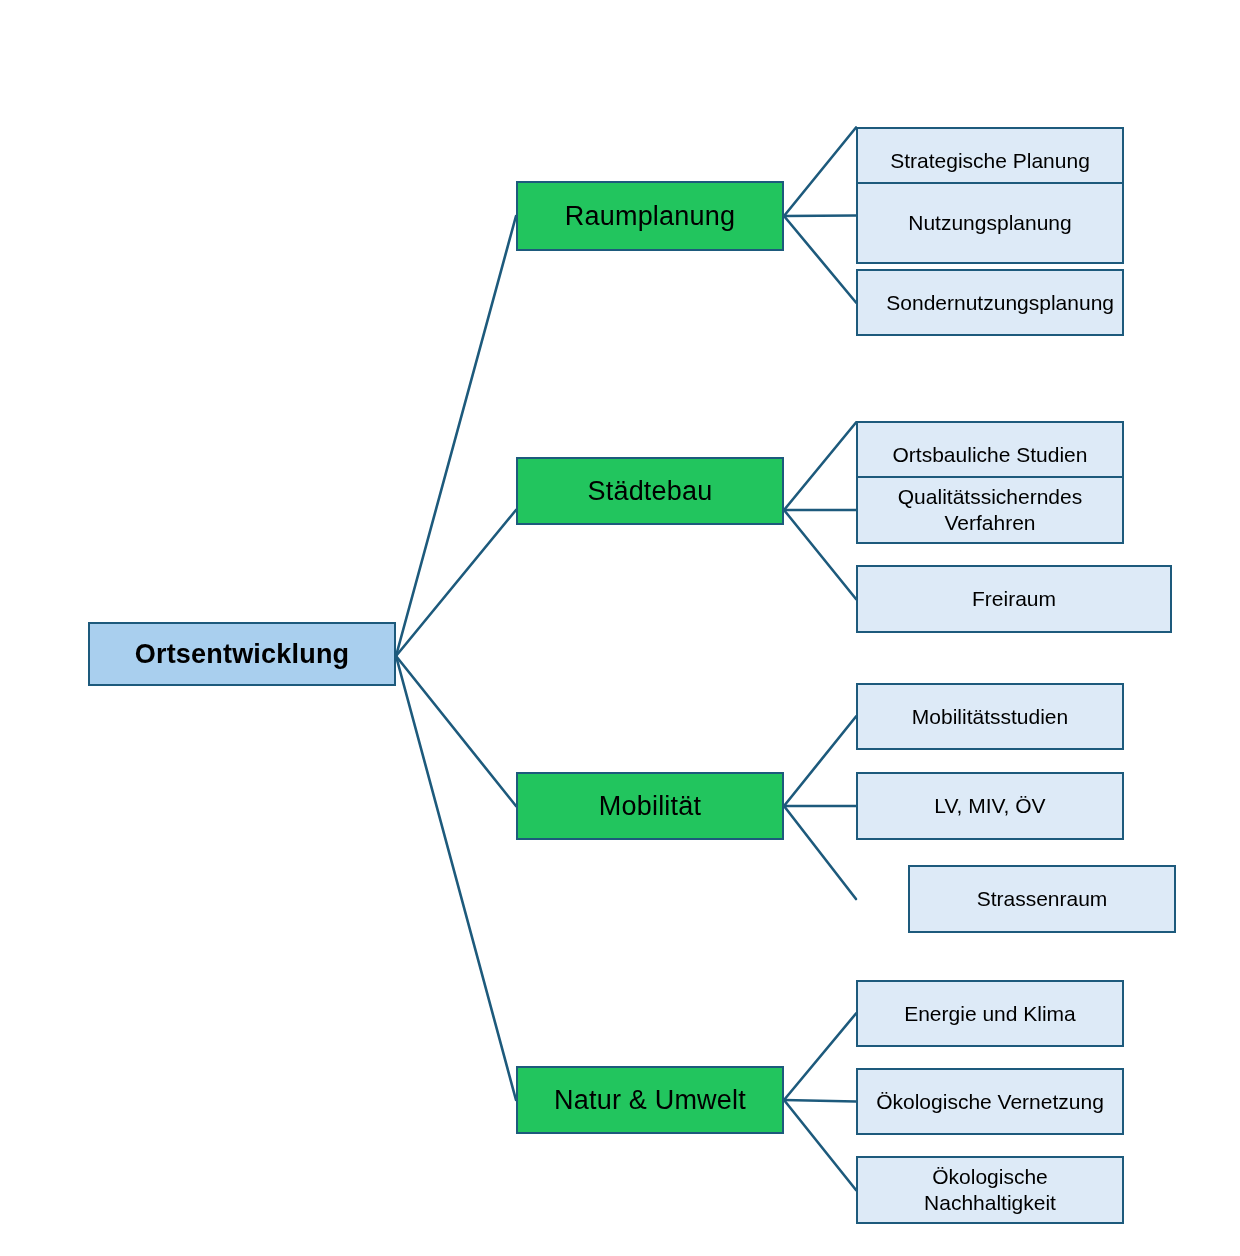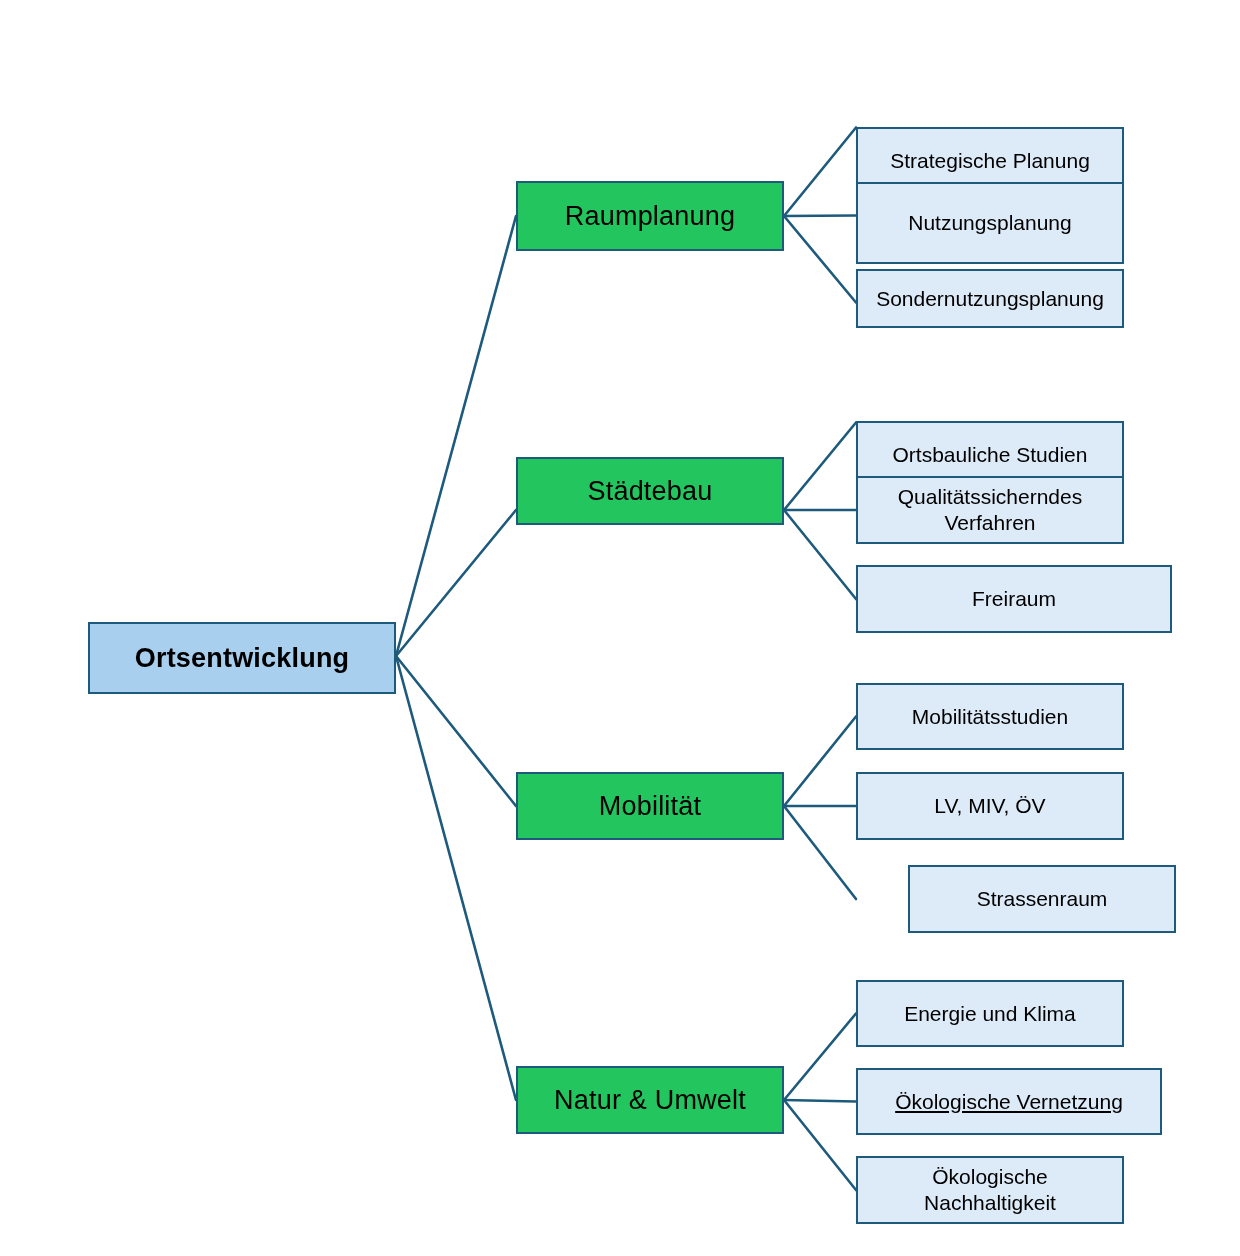--- a/index.html
+++ b/index.html
@@ -87,21 +87,21 @@
   <div id="nodes">
       <div class="node branch" style="left: 516px; top: 181px; width: 268px; height: 70px;">
         <span class="node-label">Raumplanung</span>
       </div>
       <div class="node leaf" style="left: 856px; top: 94px; width: 268px; height: 67px; margin-top: 33px;">
         <span class="node-label">Strategische Planung</span>
       </div>
       <div class="node leaf" style="left: 856px; top: 182px; width: 268px; height: 82px;">
         <span class="node-label">Nutzungsplanung</span>
       </div>
-      <div class="node leaf" style="left: 856px; top: 269px; width: 268px; height: 59px;">
+      <div class="node leaf" style="left: 856px; top: 269px; width: 268px; height: 67px; text-align: right;">
         <span class="node-label">Sondernutzungsplanung</span>
       </div>
       <div class="node branch" style="left: 516px; top: 457px; width: 268px; height: 68px;">
         <span class="node-label">Städtebau</span>
       </div>
       <div class="node leaf" style="left: 856px; top: 389px; width: 268px; height: 67px; margin-top: 32px;">
         <span class="node-label">Ortsbauliche Studien</span>
       </div>
       <div class="node leaf" style="left: 856px; top: 476px; width: 268px; height: 68px;">
         <span class="node-label">Qualitätssicherndes
@@ -121,24 +121,24 @@
       </div>
       <div class="node leaf" style="left: 908px; top: 865px; width: 268px; height: 68px;">
         <span class="node-label">Strassenraum</span>
       </div>
       <div class="node branch" style="left: 516px; top: 1066px; width: 268px; height: 68px;">
         <span class="node-label">Natur &amp; Umwelt</span>
       </div>
       <div class="node leaf" style="left: 856px; top: 980px; width: 268px; height: 67px;">
         <span class="node-label">Energie und Klima</span>
       </div>
-      <div class="node leaf" style="left: 856px; top: 1068px; width: 306px; height: 67px; text-decoration: underline;">
+      <div class="node leaf" style="left: 856px; top: 1068px; width: 268px; height: 67px;">
         <span class="node-label">Ökologische Vernetzung</span>
       </div>
       <div class="node leaf" style="left: 856px; top: 1156px; width: 268px; height: 68px;">
         <span class="node-label">Ökologische
 Nachhaltigkeit</span>
       </div>
-      <div class="node root" style="left: 88px; top: 622px; width: 308px; height: 72px;">
+      <div class="node root" style="left: 88px; top: 622px; width: 308px; height: 64px;">
         <span class="node-label">Ortsentwicklung</span>
       </div>
     </div>
 </div>
 
 </body></html>

